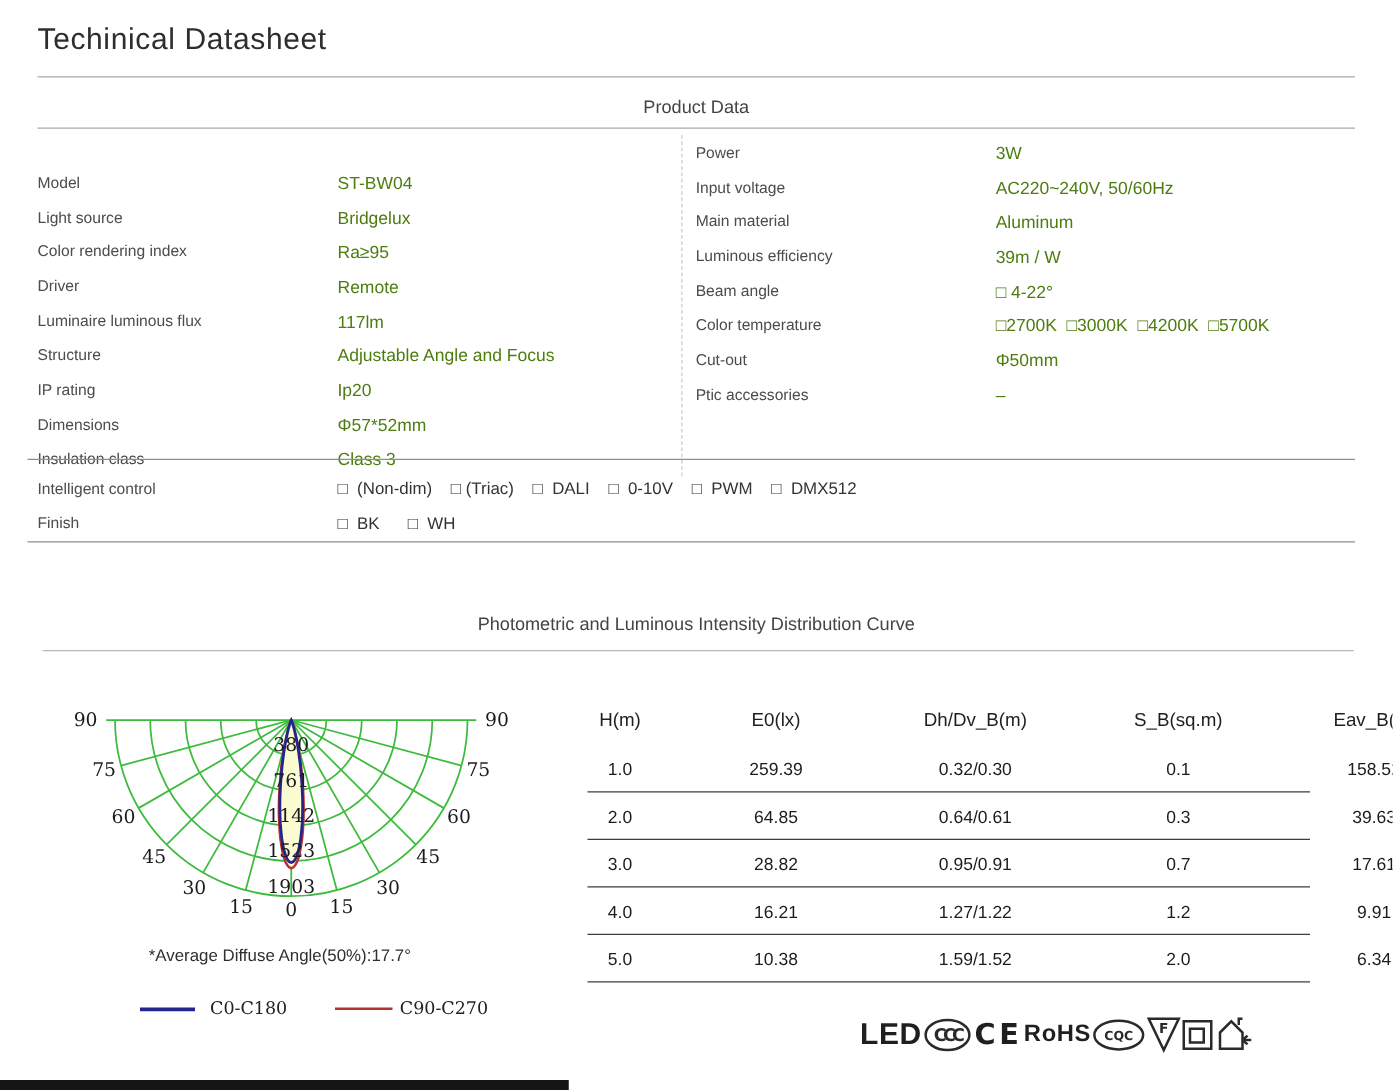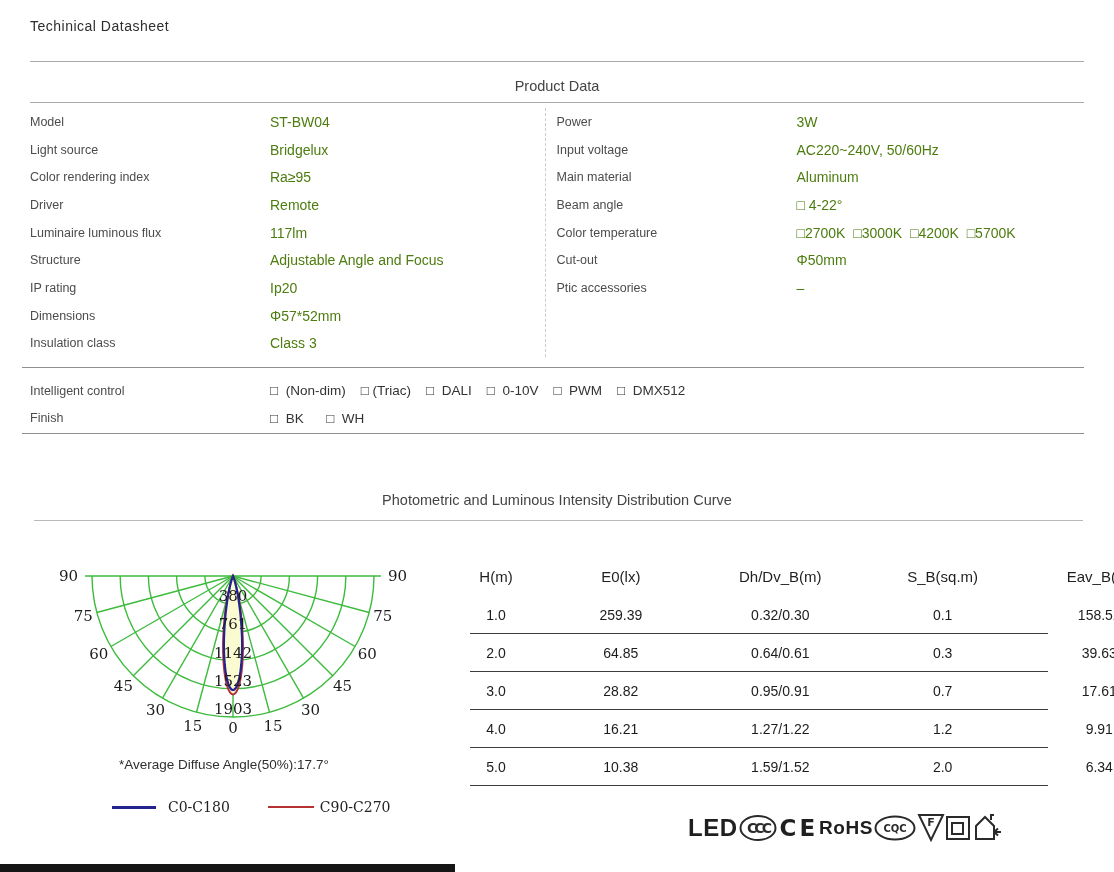--- a/index.html
+++ b/index.html
@@ -2,33 +2,33 @@
 <html><head>
 <meta charset="utf-8">
 <style>
   html,body{margin:0;padding:0;}
   body{
     width:1114px;height:872px;position:relative;background:#ffffff;
     font-family:"Liberation Sans","DejaVu Sans",sans-serif;color:#3a3a3a;
     overflow:hidden;
   }
   .abs{position:absolute;}
-  .page-title{left:30px;top:18px;font-size:14px;color:#2e2e2e;letter-spacing:.5px;}
+  .page-title{left:30px;top:18px;font-size:24px;color:#2e2e2e;letter-spacing:.5px;}
   .hr{position:absolute;height:0;border-top:1px solid #a9a9a9;}
   .hr1{left:30px;top:61px;width:1054px;}
   .hr2{left:30px;top:102px;width:1054px;}
   .hr3{left:22px;top:367px;width:1062px;border-top:1.4px solid #8f8f8f;}
   .hr4{left:22px;top:433px;width:1062px;border-top:1.4px solid #8f8f8f;}
   .hr5{left:34px;top:520px;width:1049px;border-top:1px solid #b9b9b9;}
   .section-title{left:30px;width:1054px;text-align:center;font-size:14.5px;color:#444;}
   .st1{top:78px;}
   .st2{top:492px;}
   .spec-wrap{left:30px;top:108px;width:1054px;display:flex;}
   .spec-col{display:flex;flex-direction:column;}
-  .spec-col.left{width:515px;}
+  .spec-col.left{width:515px;margin-top:24px;}
   .spec-col.right{width:528px;padding-left:11px;border-left:1px dashed #cccccc;}
   .spec-row{display:flex;align-items:center;height:27.7px;}
   .spec-row .lbl{width:240px;font-size:12.5px;color:#4c4c4c;flex:none;}
   .spec-row .val{font-size:14px;color:#4d7c0f;white-space:pre-wrap;}
   .full-rows{left:30px;top:377px;width:1054px;}
   .full-row{display:flex;align-items:center;height:27.5px;}
   .full-row .lbl{width:240px;font-size:12.5px;color:#4c4c4c;flex:none;}
   .full-row .val{font-size:13.5px;color:#333;white-space:pre-wrap;}
   .chart-box{left:58px;top:556px;width:360px;height:190px;}
   .footnote{left:119px;top:757px;font-size:13.5px;color:#2e2e2e;}
@@ -103,20 +103,24 @@
         <div class="lbl">Power</div>
         <div class="val">3W</div>
       </div>
     <div class="spec-row">
         <div class="lbl">Input voltage</div>
         <div class="val">AC220~240V, 50/60Hz</div>
       </div>
     <div class="spec-row">
         <div class="lbl">Main material</div>
         <div class="val">Aluminum</div>
+      </div>
+    <div class="spec-row">
+        <div class="lbl">Luminous efficiency</div>
+        <div class="val">39m / W</div>
       </div>
     <div class="spec-row">
         <div class="lbl">Beam angle</div>
         <div class="val">□ 4-22°</div>
       </div>
     <div class="spec-row">
         <div class="lbl">Color temperature</div>
         <div class="val">□2700K  □3000K  □4200K  □5700K</div>
       </div>
     <div class="spec-row">

